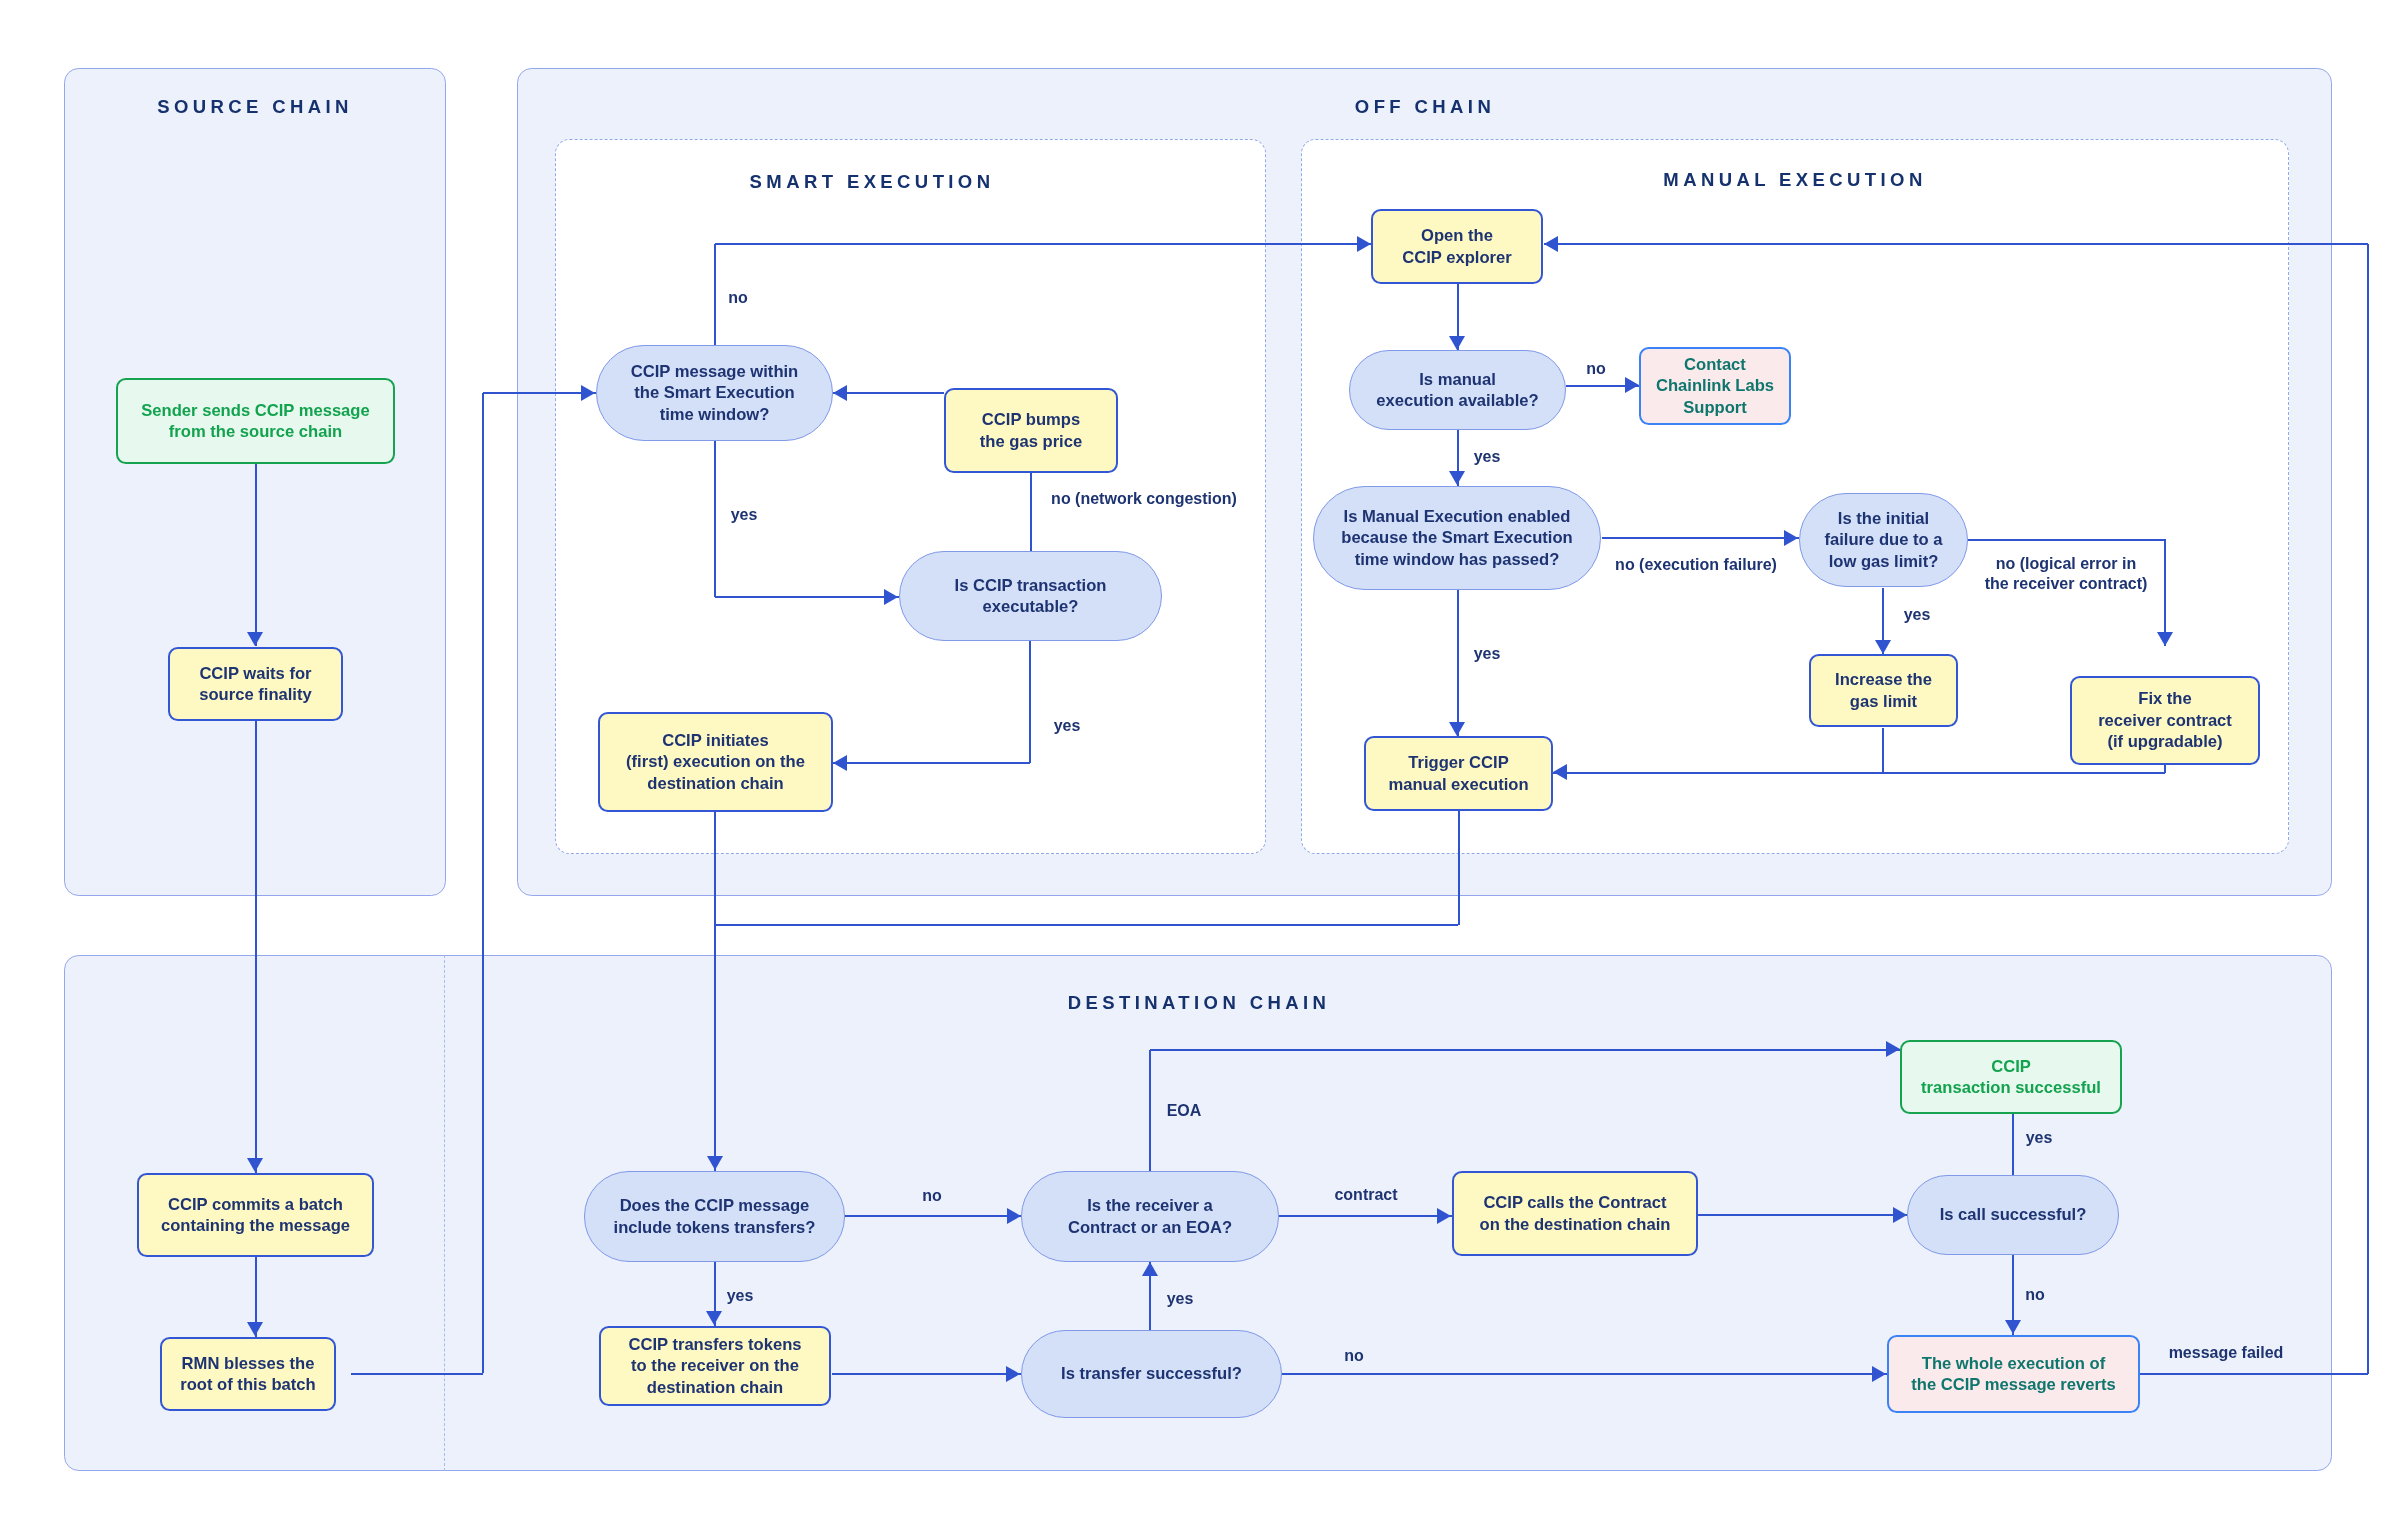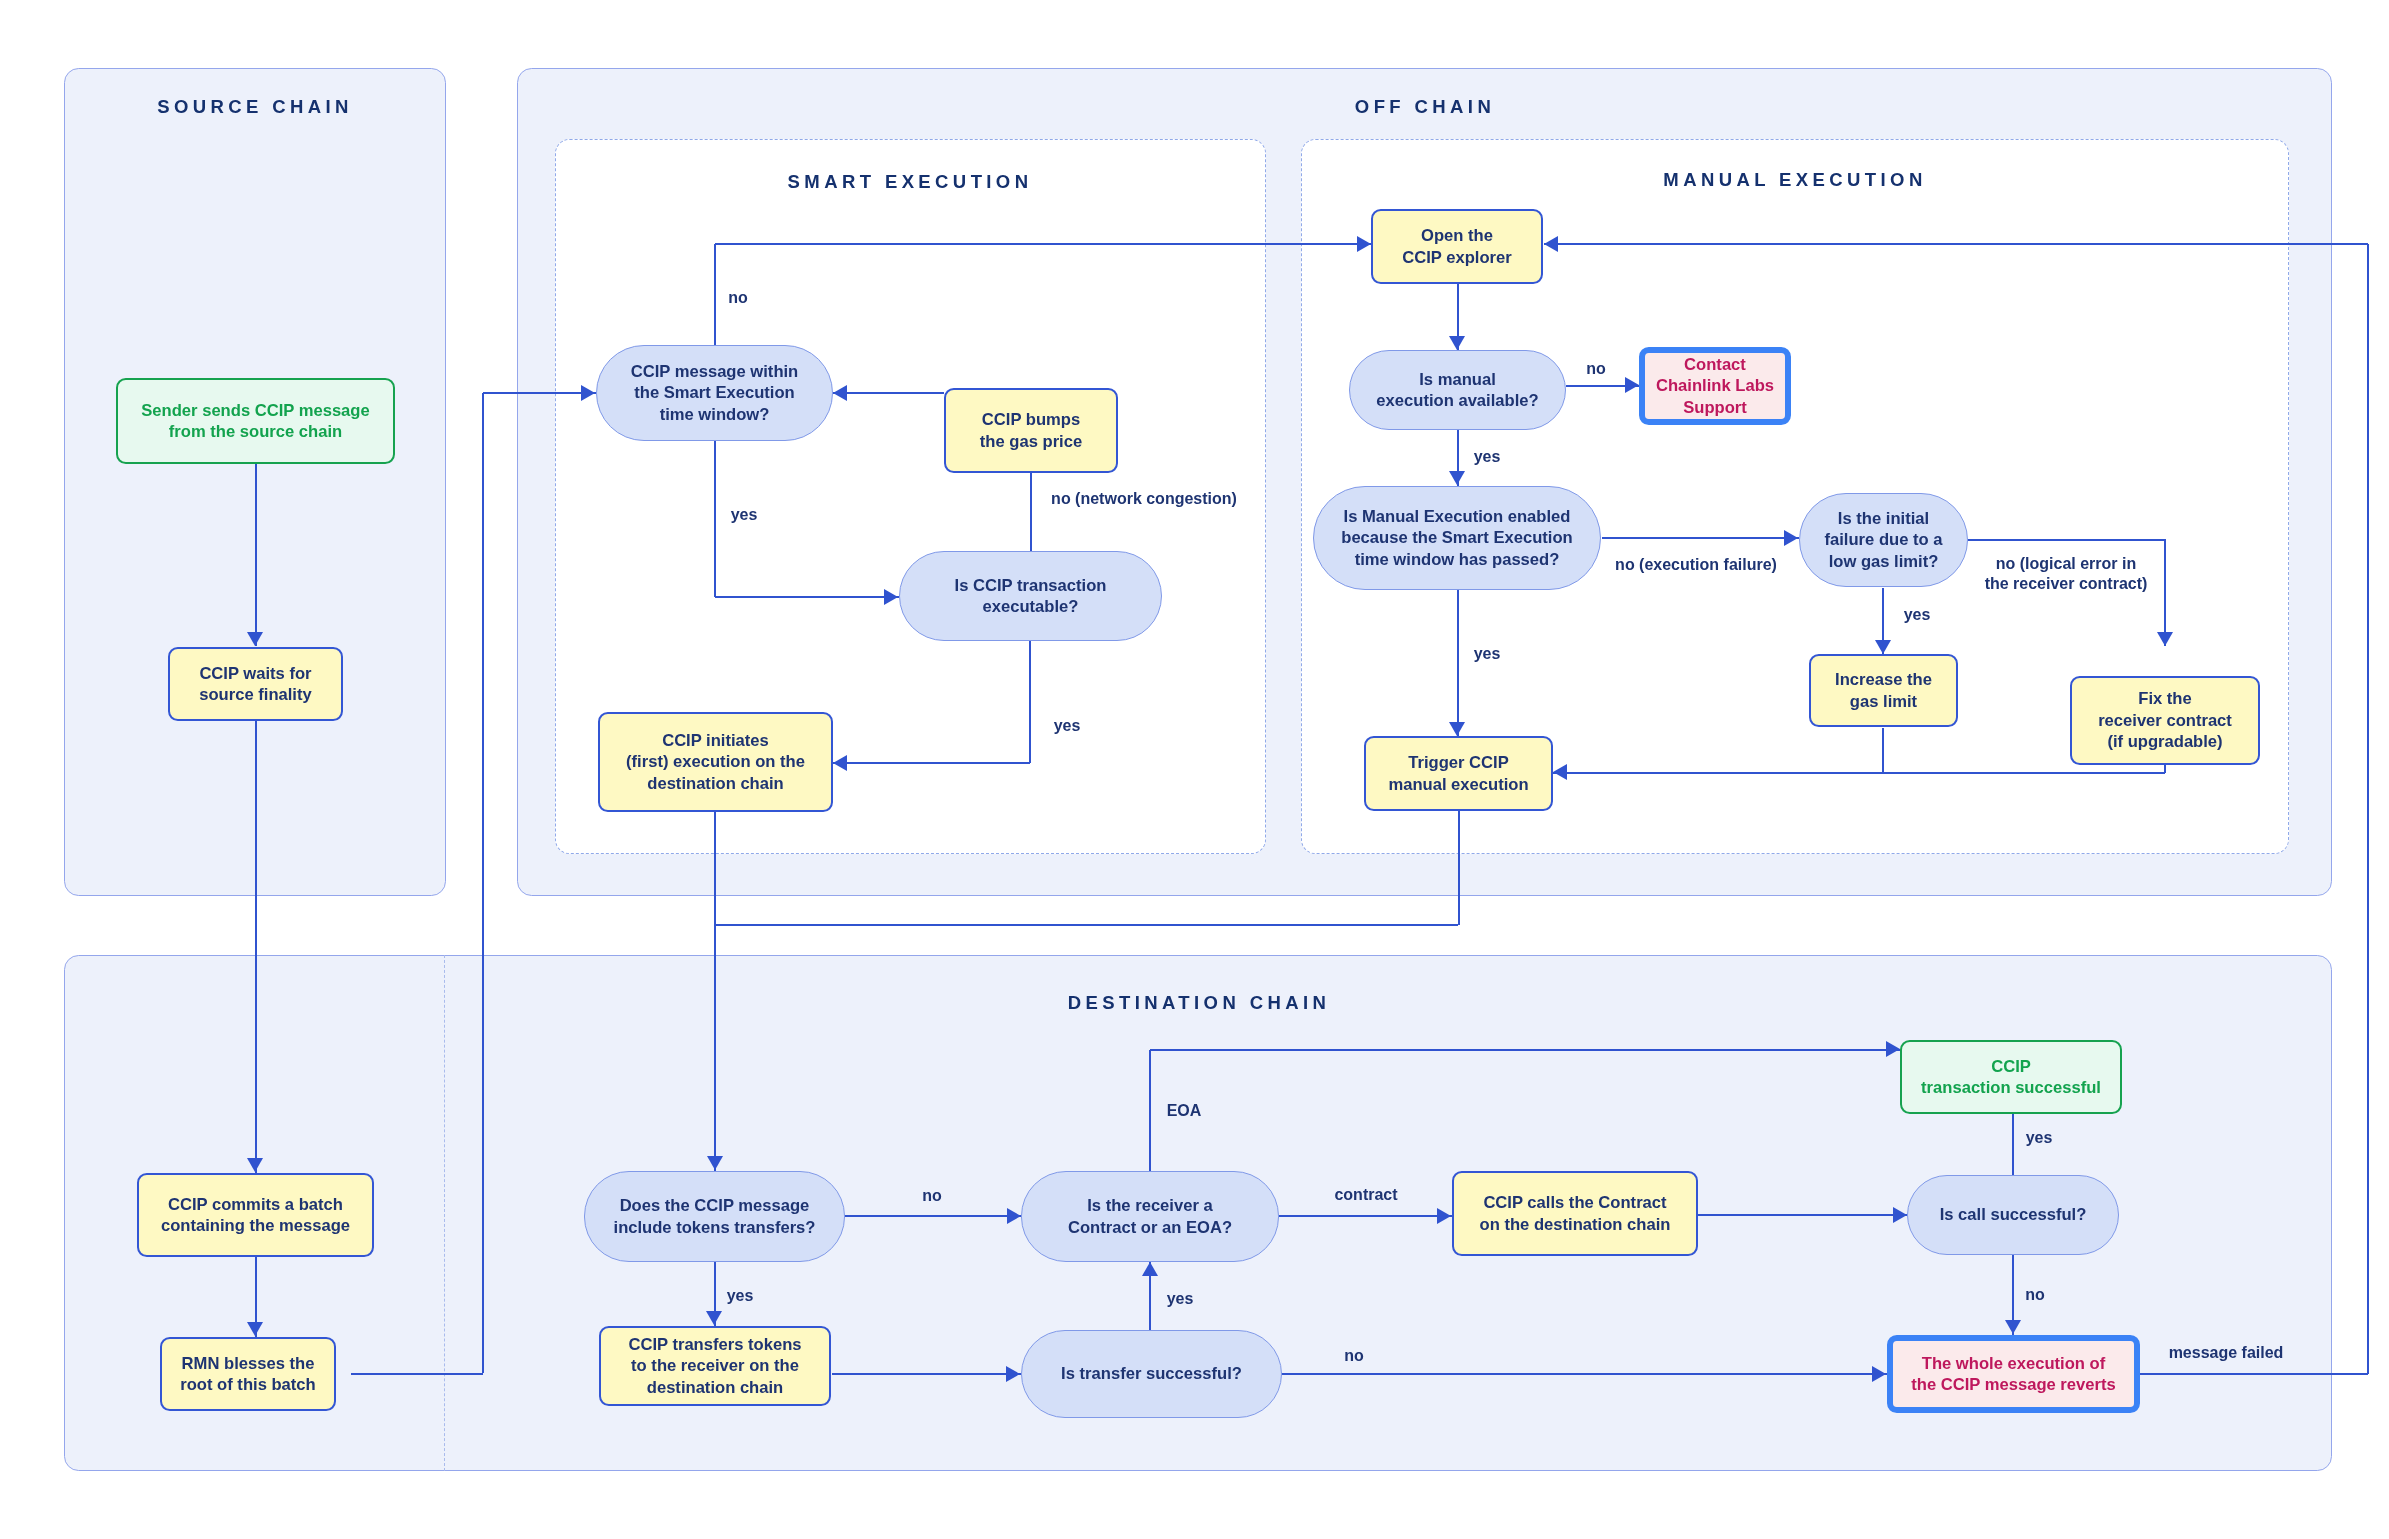--- a/index.html
+++ b/index.html
@@ -21,35 +21,35 @@
   .arr.right{border-width:8.3px 0 8.3px 14.6px;border-left-color:#3053CF;}
   .arr.left{border-width:8.3px 14.6px 8.3px 0;border-right-color:#3053CF;}
   .arr.down{border-width:14.6px 8.3px 0 8.3px;border-top-color:#3053CF;}
   .arr.up{border-width:0 8.3px 14.6px 8.3px;border-bottom-color:#3053CF;}
 
   .node{position:absolute;box-sizing:border-box;display:flex;align-items:center;justify-content:center;
     text-align:center;font-weight:bold;font-size:16.6px;line-height:21.5px;white-space:pre-line;z-index:5;padding:2.9px 6.8px;}
   .node.process{background:#fef9c3;border:2px solid #3356D4;border-radius:9.8px;color:#1E3472;}
   .node.decision{background:#D4DFF8;border:1.5px solid #8099E8;color:#1E3472;}
   .node.success{background:#E7F9EF;border:2px solid #16A24F;border-radius:9.8px;color:#13A34E;margin-top:28px;}
-  .node.error{background:#FBEAEB;border:6px solid #3b82f6;border-radius:9.8px;color:#be185d;}
+  .node.error{background:#FBEAEB;border:2px solid #3b82f6;border-radius:9.8px;color:#0f766e;}
 
   .elabel{position:absolute;transform:translate(-50%,-50%);font-weight:bold;font-size:16px;line-height:19.5px;
     color:#1E3472;white-space:pre-line;text-align:center;z-index:6;}
 </style>
 </head>
 <body>
 
 <div id="canvas">
     <div class="panel solid" style="left: 64px; top: 68px; width: 382px; height: 828px;"></div>
     <div class="panel-title" style="left: 255px; top: 96px;">SOURCE CHAIN</div>
     <div class="panel solid" style="left: 517px; top: 68px; width: 1815px; height: 828px;"></div>
     <div class="panel-title" style="left: 1425px; top: 96px;">OFF CHAIN</div>
     <div class="panel dashed" style="left: 555px; top: 139px; width: 711px; height: 715px;"></div>
-    <div class="panel-title" style="left: 910px; top: 171px;">SMART EXECUTION</div>
+    <div class="panel-title" style="left: 872px; top: 171px;">SMART EXECUTION</div>
     <div class="panel dashed" style="left: 1301px; top: 139px; width: 988px; height: 715px;"></div>
     <div class="panel-title" style="left: 1795px; top: 169px;">MANUAL EXECUTION</div>
     <div class="panel solid" style="left: 64px; top: 955px; width: 2268px; height: 516px;"></div>
     <div class="panel-title" style="left: 1199px; top: 992px;">DESTINATION CHAIN</div>
     <div class="divider" style="left: 444px; top: 955px; height: 516px;"></div>
     <div class="seg" style="left: 255px; top: 436px; width: 2px; height: 210px;"></div>
     <div class="arr down" style="left: 247px; top: 632px;"></div>
     <div class="seg" style="left: 255px; top: 721px; width: 2px; height: 452px;"></div>
     <div class="arr down" style="left: 247px; top: 1158px;"></div>
     <div class="seg" style="left: 255px; top: 1257px; width: 2px; height: 80px;"></div>

